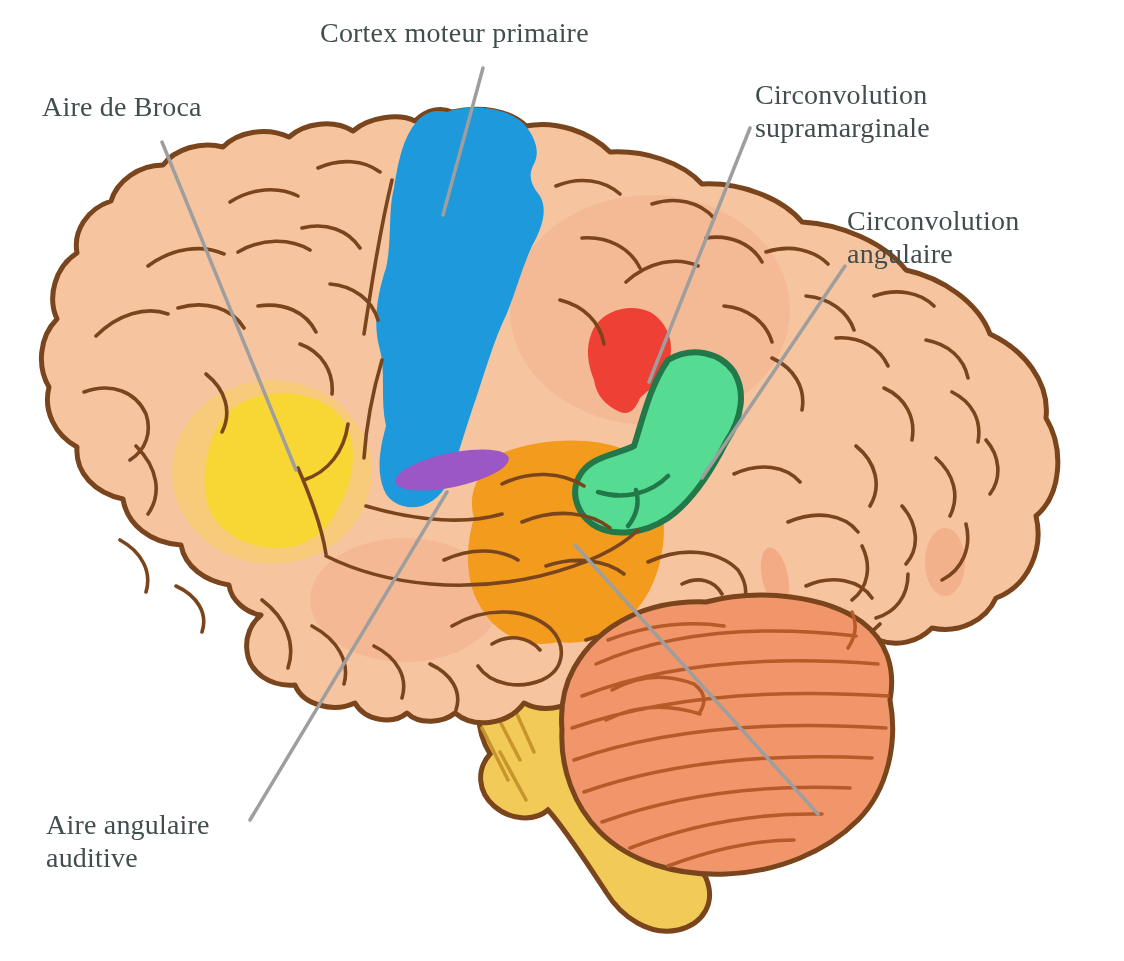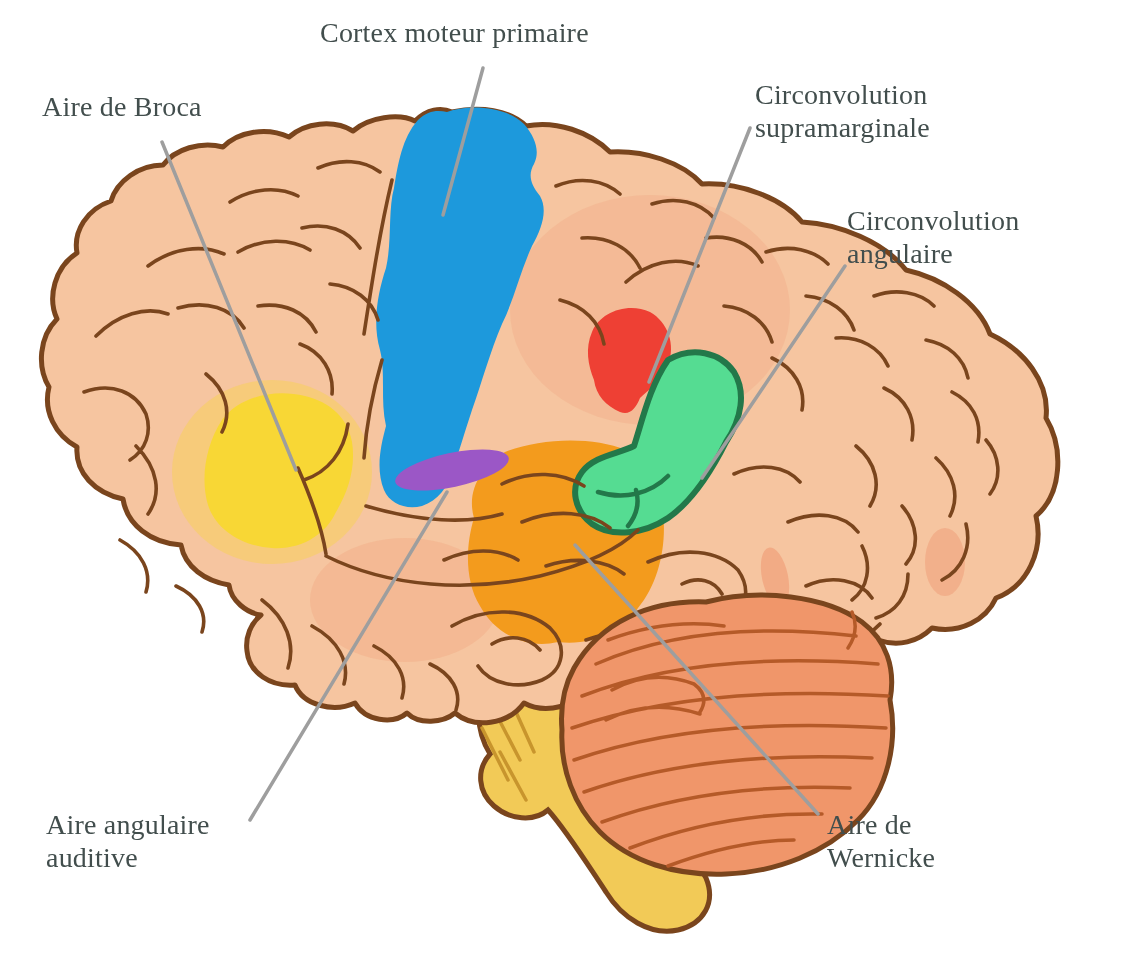--- a/index.html
+++ b/index.html
@@ -169,15 +169,13 @@
   </svg>
 
   <div class="lbl" style="left:320px;top:16px;">Cortex moteur primaire</div>
   <div class="lbl" style="left:42px;top:90px;">Aire de Broca</div>
   <div class="lbl" style="left:755px;top:78px;">Circonvolution
 supramarginale</div>
   <div class="lbl" style="left:847px;top:204px;">Circonvolution
 angulaire</div>
   <div class="lbl" style="left:46px;top:808px;">Aire angulaire
 auditive</div>
-  <div class="lbl" style="left:827px;top:808px;">Aire de
-Wernicke</div>
 </div>
 
 </body></html>

